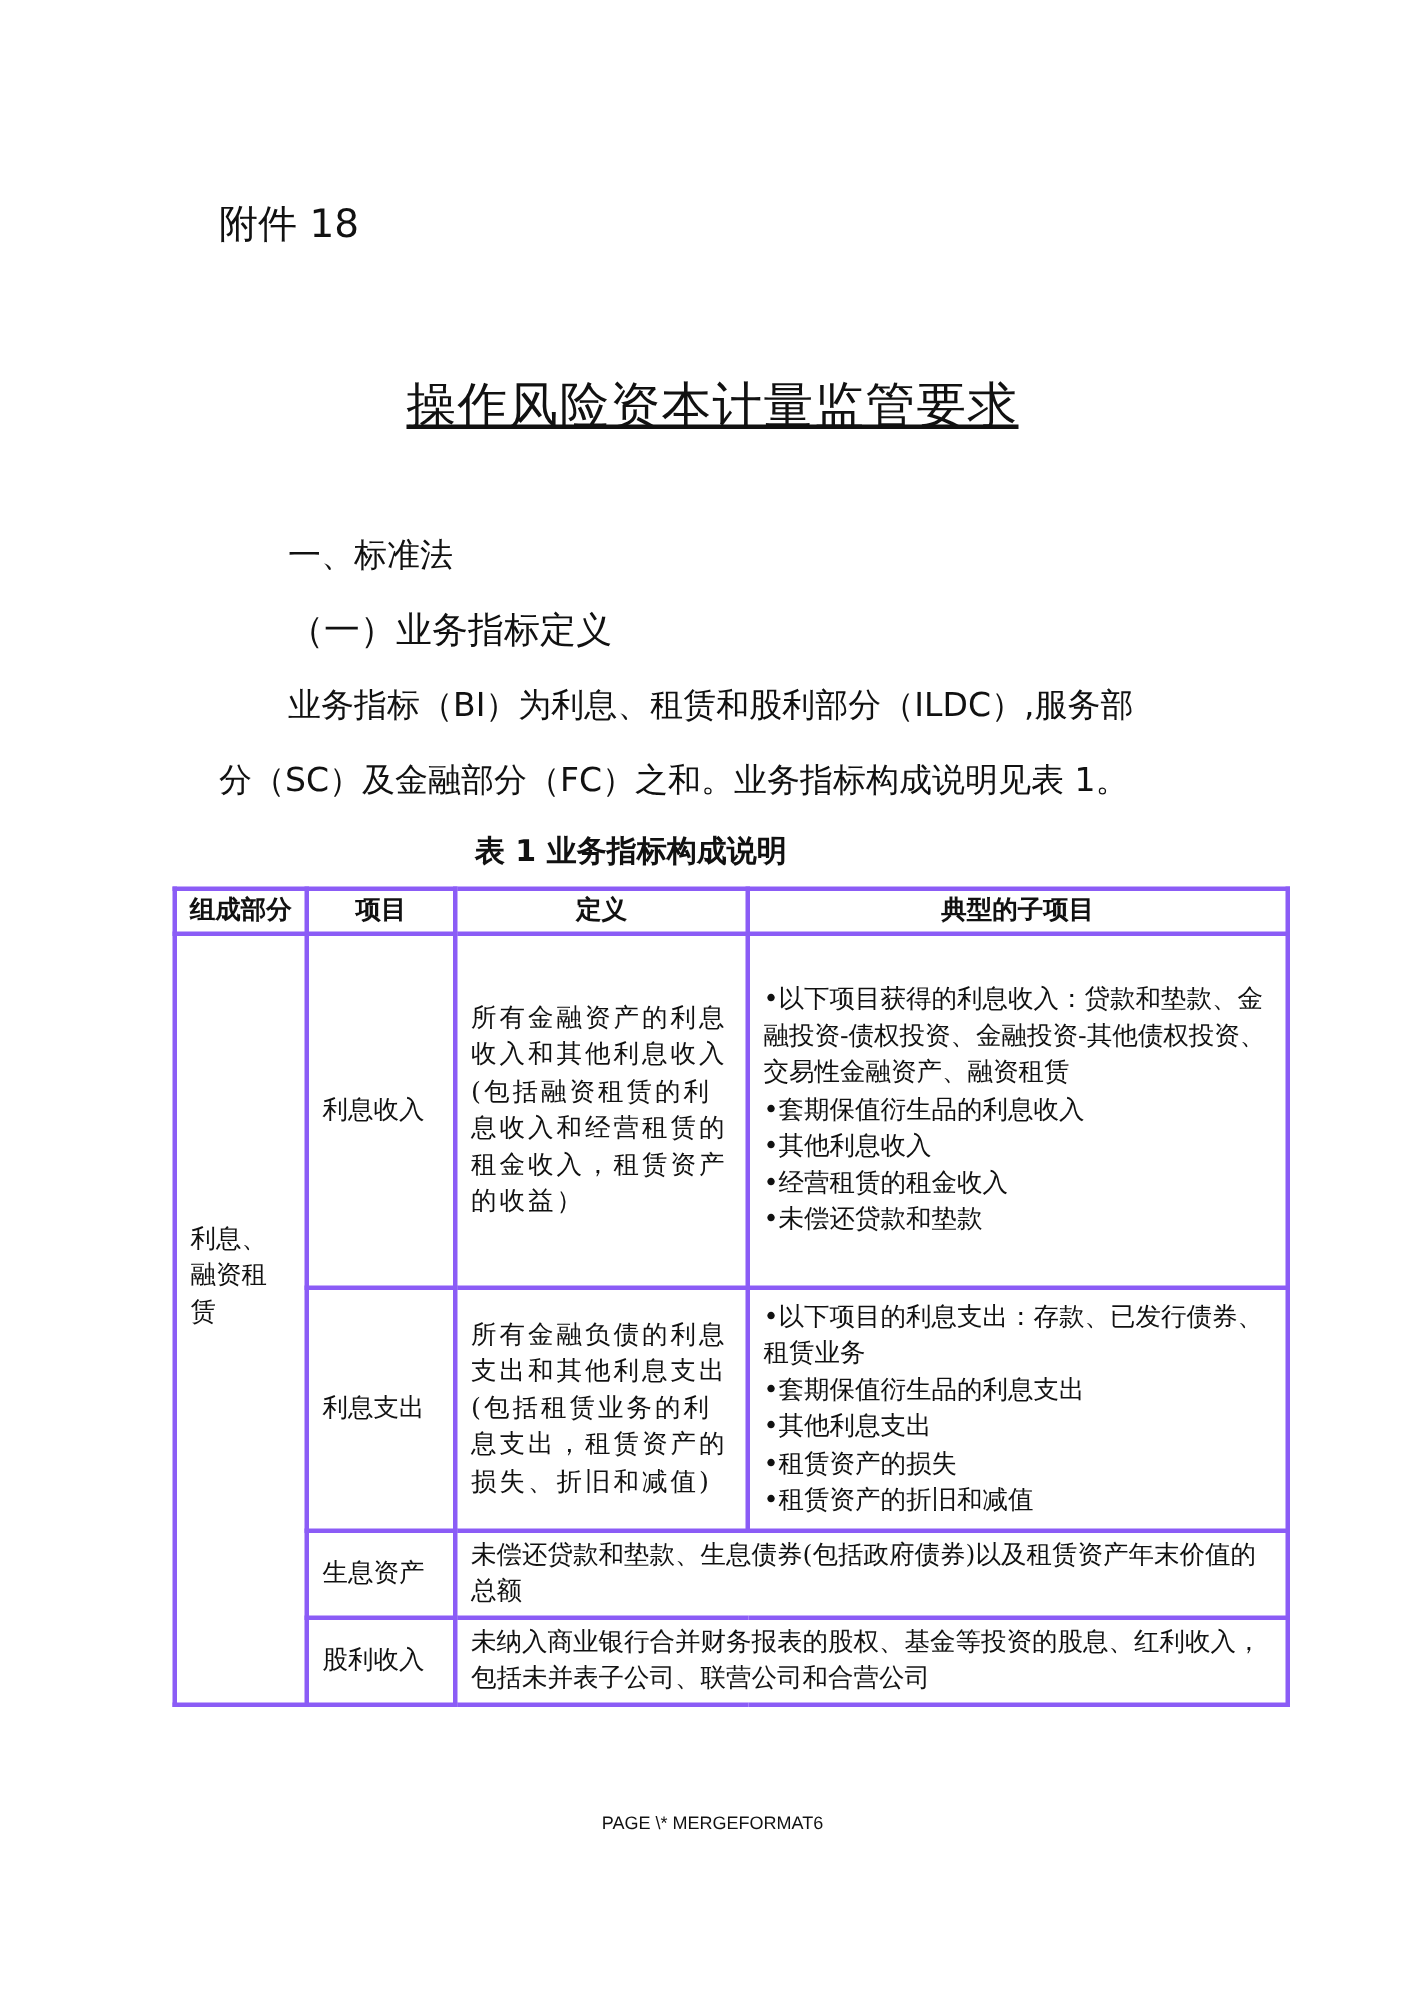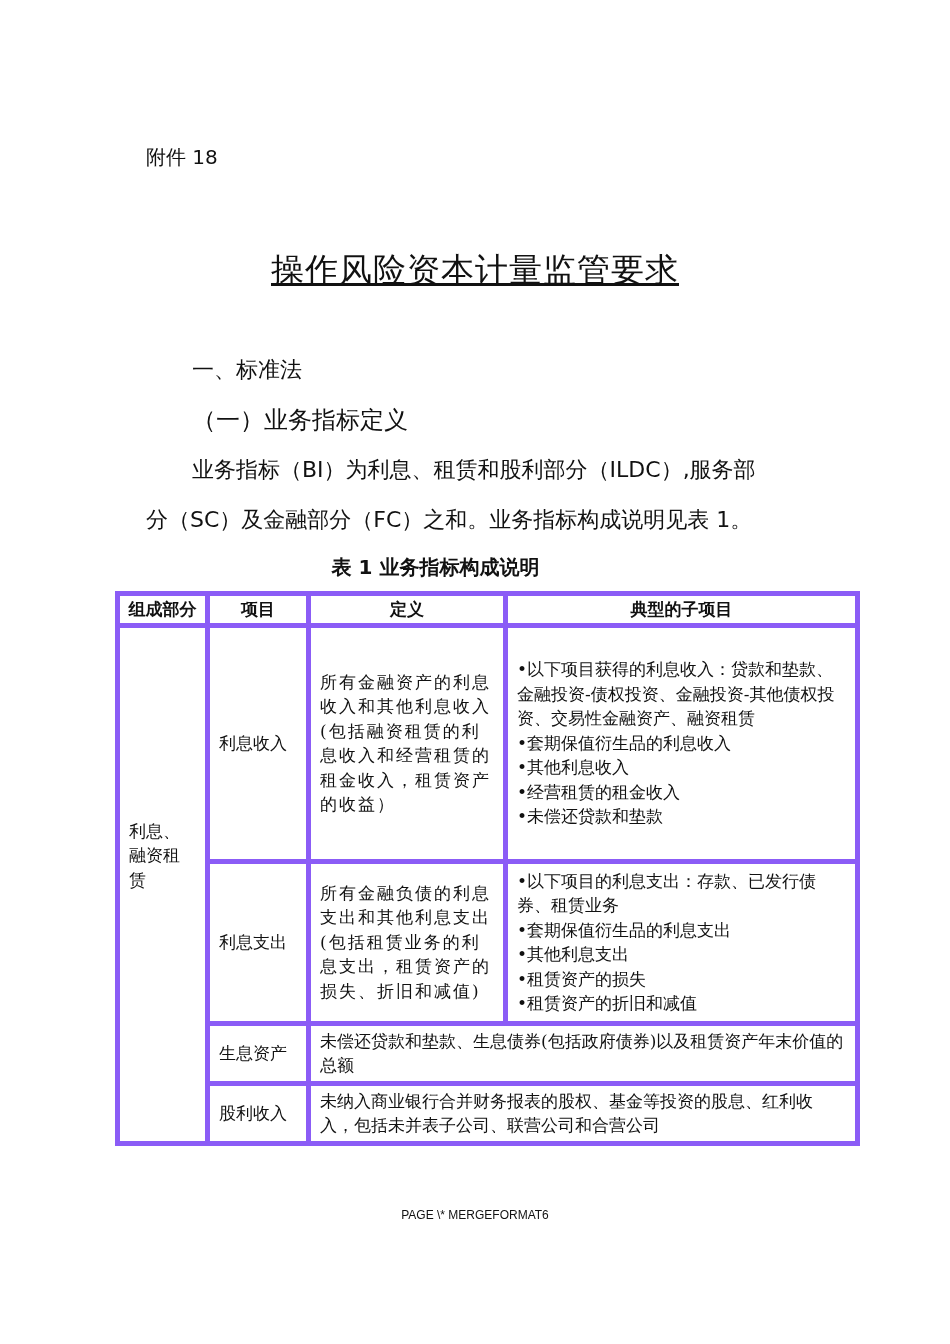--- a/index.html
+++ b/index.html
@@ -1,26 +1,26 @@
 <!DOCTYPE html>
 <html><head>
   <meta charset="utf-8">
   <style>
     html, body { margin: 0; padding: 0; background: #ffffff; }
     body { width: 950px; height: 1344px; position: relative; overflow: hidden; color: #111; font-family: "DejaVu Sans", sans-serif; }
     .abs { position: absolute; }
-    .attach { left: 146px; top: 144px; font-size: 20px; }
+    .attach { left: 146px; top: 132px; font-size: 26px; }
     .title { left: 0; width: 950px; top: 248px; text-align: center; font-size: 33px; letter-spacing: 1px; text-decoration: underline; }
     .h1 { left: 192px; top: 355px; font-size: 22px; }
     .h2 { left: 192px; top: 404px; font-size: 24px; }
     .p1 { left: 192px; top: 455px; font-size: 22px; }
     .p2 { left: 146px; top: 505px; font-size: 22px; }
-    .caption { left: 0; width: 841px; top: 554px; text-align: center; font-size: 20px; font-weight: bold; margin-left: 15px; }
+    .caption { left: 0; width: 841px; top: 554px; text-align: center; font-size: 20px; font-weight: bold; }
     table.bi { position: absolute; left: 115px; top: 591px; width: 745px; border-collapse: collapse; font-family: "DejaVu Serif", serif; font-size: 17px; }
-    table.bi th, table.bi td { border: 5px solid #8b5cf6; padding: 3px 9px; vertical-align: middle; line-height: 24.5px; }
+    table.bi th, table.bi td { border: 3px solid #8b5cf6; padding: 3px 9px; vertical-align: middle; line-height: 24.5px; }
     table.bi th { font-family: "DejaVu Sans", sans-serif; font-weight: bold; font-size: 17px; text-align: center; height: 22px; padding: 1px 4px; }
     .c1 { width: 77px; }
     .c2 { width: 88px; }
     .c3 { width: 184px; }
     .def { letter-spacing: 2px; }
     .sub { display: block; }
     .footer { left: 0; width: 950px; top: 1208px; text-align: center; font-size: 12px; font-family: "Liberation Sans", sans-serif; }
   </style>
 </head>
 <body>

